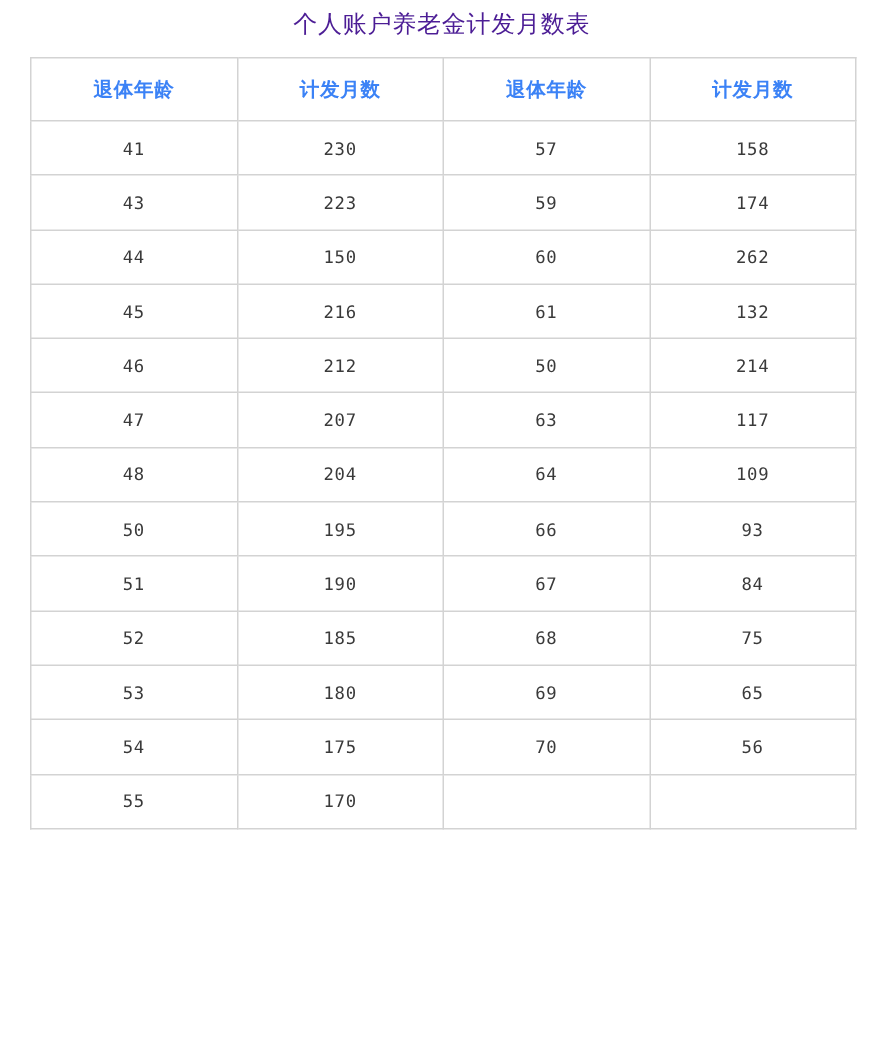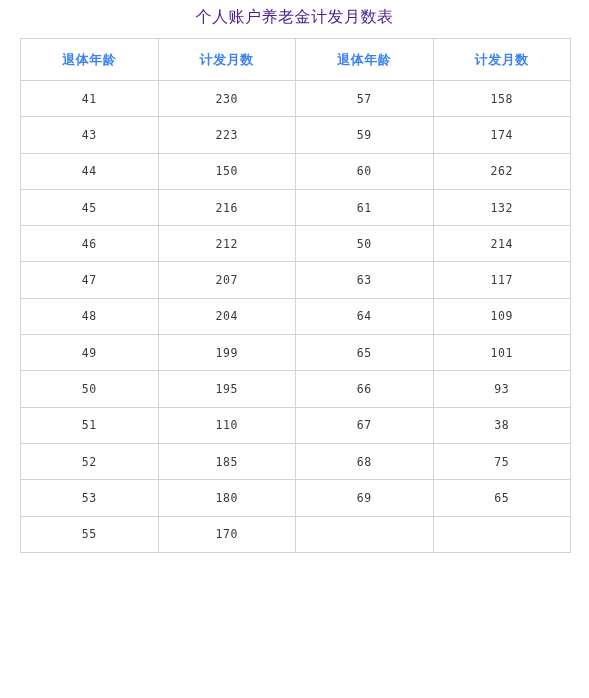--- a/index.html
+++ b/index.html
@@ -134,50 +134,50 @@
             <td>63</td>
             <td>117</td>
           </tr>
           <tr>
             <td>48</td>
             <td>204</td>
             <td>64</td>
             <td>109</td>
           </tr>
           <tr>
-            <td>49</td>
-            <td>199</td>
-            <td>65</td>
-            <td>101</td>
-          </tr>
-          <tr>
             <td>50</td>
             <td>195</td>
             <td>66</td>
             <td>93</td>
           </tr>
           <tr>
             <td>51</td>
-            <td>110</td>
+            <td>190</td>
             <td>67</td>
-            <td>38</td>
+            <td>84</td>
           </tr>
           <tr>
             <td>52</td>
             <td>185</td>
             <td>68</td>
             <td>75</td>
           </tr>
           <tr>
             <td>53</td>
             <td>180</td>
             <td>69</td>
             <td>65</td>
           </tr>
           <tr>
+            <td>54</td>
+            <td>175</td>
+            <td>70</td>
+            <td>56</td>
+          </tr>
+          <tr>
             <td>55</td>
             <td>170</td>
             <td class="empty-cell"></td>
             <td class="empty-cell"></td>
           </tr>
         </tbody>
     </table>
   </div>
 
 </div>

